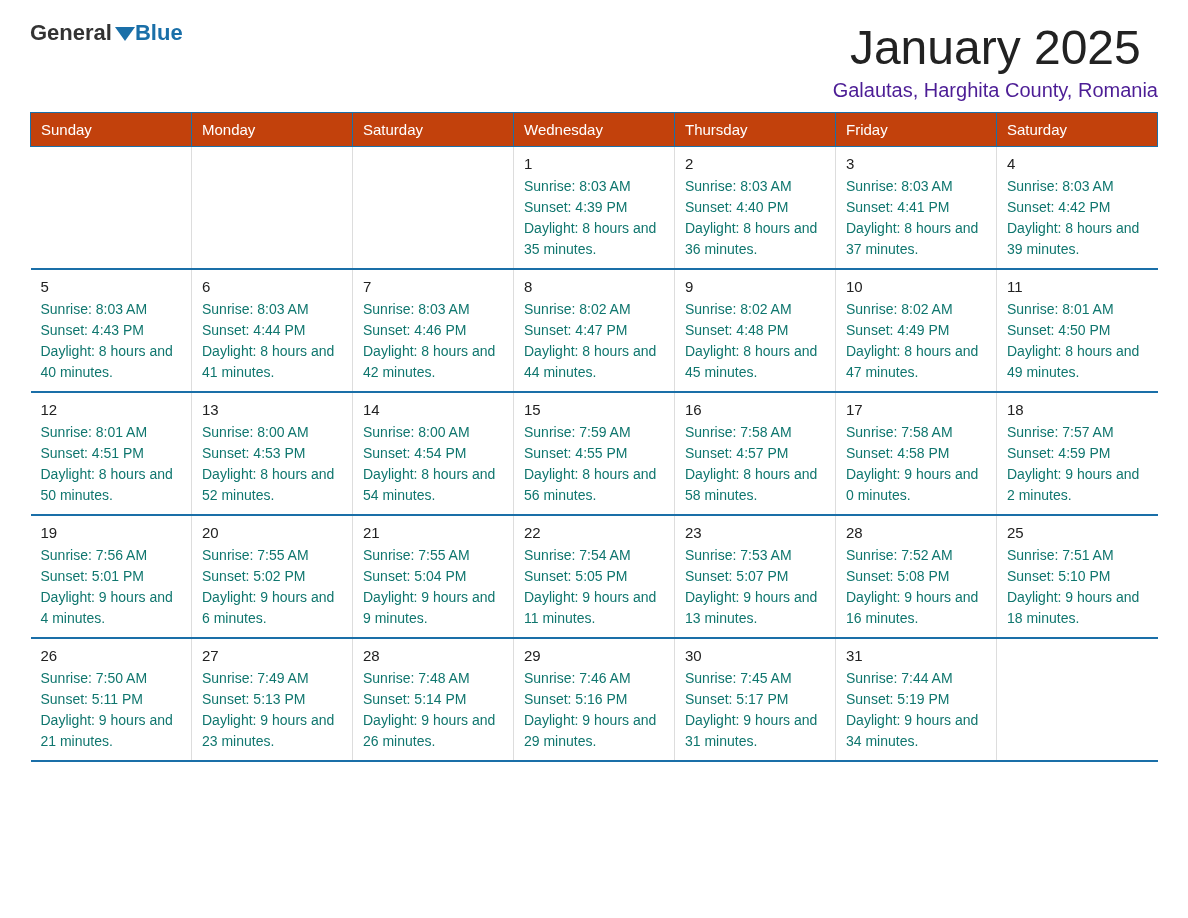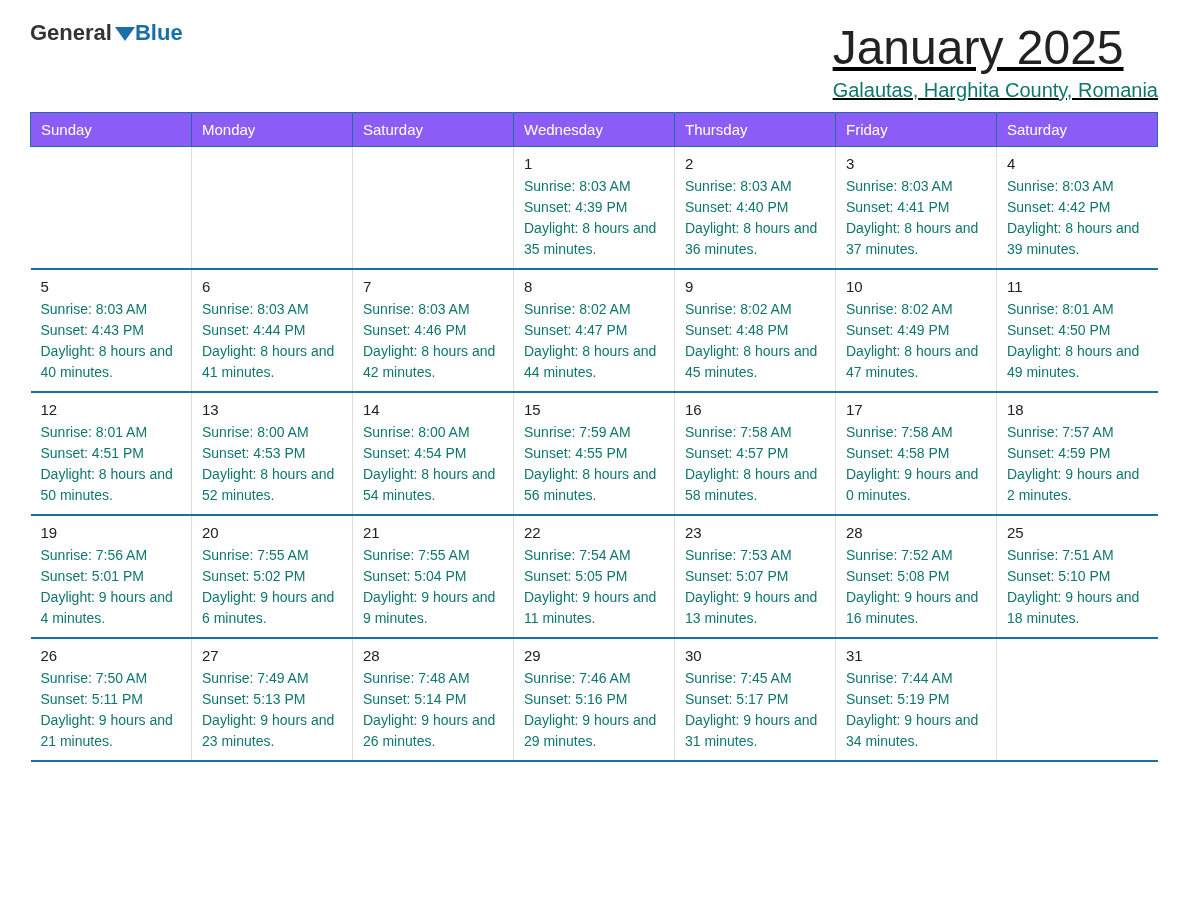--- a/index.html
+++ b/index.html
@@ -28,38 +28,38 @@
     .logo-triangle {
       display: inline-block;
       width: 0;
       height: 0;
       border-left: 10px solid transparent;
       border-right: 10px solid transparent;
       border-top: 14px solid #1a6fa8;
       margin-left: 3px;
       vertical-align: middle;
     }
-    .title-section { text-align: left; text-decoration: underline; }
+    .title-section { text-align: center; }
     .main-title {
       font-size: 48px;
       font-weight: normal;
       color: #222;
       margin-bottom: 4px;
     }
     .subtitle {
       font-size: 20px;
-      color: #0f766e;
+      color: #4c1d95;
     }
     table {
       width: 100%;
       border-collapse: collapse;
       margin-top: 10px;
     }
     thead tr {
-      background-color: #8b5cf6;
+      background-color: #c2410c;
     }
     thead th {
       color: #fff;
       font-size: 15px;
       font-weight: normal;
       padding: 8px 10px;
       text-align: left;
       border: 1px solid #1a6fa8;
     }
     tbody tr {

